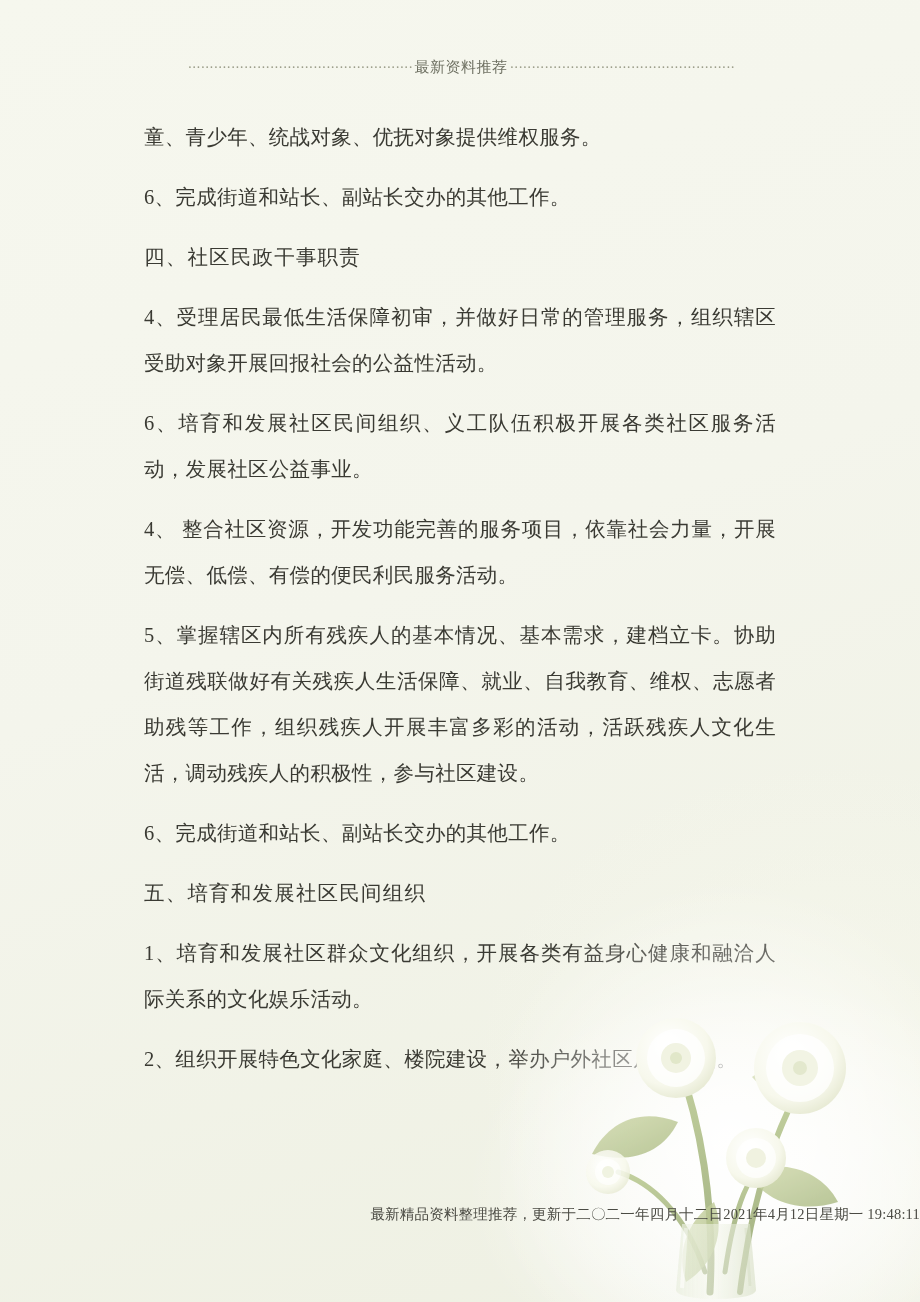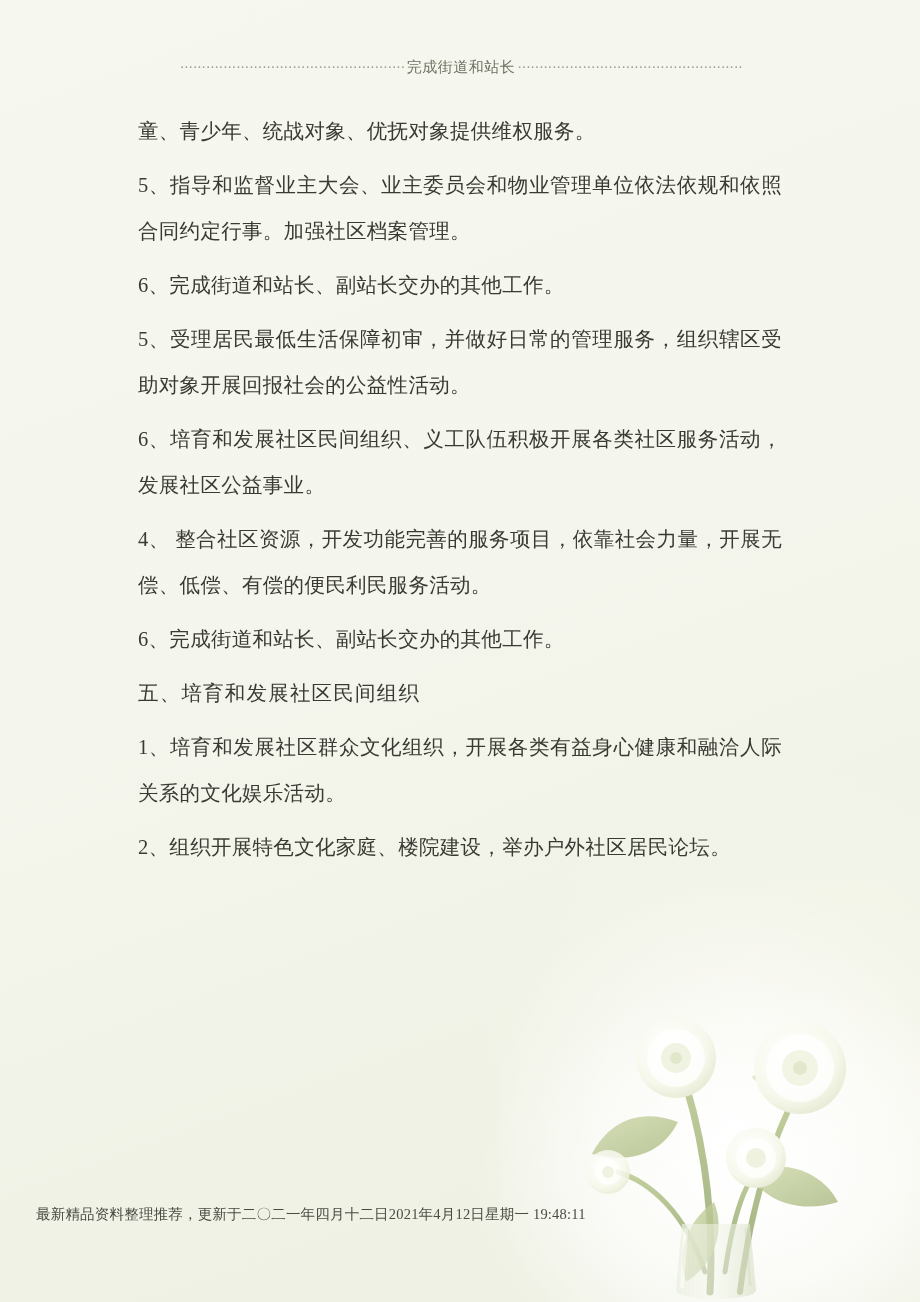--- a/index.html
+++ b/index.html
@@ -59,55 +59,56 @@
     left: 130px;
     width: 660px;
   }
   .para {
     color: #3a3a33;
     font-size: 20.5px;
     line-height: 46px;
     text-align: justify;
     text-justify: inter-ideograph;
     letter-spacing: 0.3px;
-    margin: 8px;
+    margin: 14px;
     white-space: pre-wrap;
     font-family: Liberation Serif, serif;
   }
   .para.heading {
     letter-spacing: 1.2px;
   }
   .footer {
     position: absolute;
     left: 12px;
     right: 0;
     bottom: 78px;
-    text-align: left;
+    text-align: right;
     color: #4b4b44;
     font-size: 14.5px;
     letter-spacing: 0.2px;
     padding-left: 24px;
   }
 </style>
 </head>
 <body>
 
 <div id="page">
 
   <div class="header-band">
-    <span class="dots">····················································</span><span class="header-title">完成街道和站长</span><span class="dots">····················································</span>
+    <span class="dots">····················································</span><span class="header-title">最新资料推荐</span><span class="dots">····················································</span>
   </div>
 
   <div class="content">
     <p class="para">童、青少年、统战对象、优抚对象提供维权服务。</p>
-    <p class="para">5、指导和监督业主大会、业主委员会和物业管理单位依法依规和依照合同约定行事。加强社区档案管理。</p>
     <p class="para">6、完成街道和站长、副站长交办的其他工作。</p>
-    <p class="para">5、受理居民最低生活保障初审，并做好日常的管理服务，组织辖区受助对象开展回报社会的公益性活动。</p>
+    <p class="para heading">四、社区民政干事职责</p>
+    <p class="para">4、受理居民最低生活保障初审，并做好日常的管理服务，组织辖区受助对象开展回报社会的公益性活动。</p>
     <p class="para">6、培育和发展社区民间组织、义工队伍积极开展各类社区服务活动，发展社区公益事业。</p>
     <p class="para">4、 整合社区资源，开发功能完善的服务项目，依靠社会力量，开展无偿、低偿、有偿的便民利民服务活动。</p>
+    <p class="para">5、掌握辖区内所有残疾人的基本情况、基本需求，建档立卡。协助街道残联做好有关残疾人生活保障、就业、自我教育、维权、志愿者助残等工作，组织残疾人开展丰富多彩的活动，活跃残疾人文化生活，调动残疾人的积极性，参与社区建设。</p>
     <p class="para">6、完成街道和站长、副站长交办的其他工作。</p>
     <p class="para heading">五、培育和发展社区民间组织</p>
     <p class="para">1、培育和发展社区群众文化组织，开展各类有益身心健康和融洽人际关系的文化娱乐活动。</p>
     <p class="para">2、组织开展特色文化家庭、楼院建设，举办户外社区居民论坛。</p>
   </div>
 
   <svg class="floral" viewBox="0 0 420 430" aria-hidden="true">
     <defs>
       <radialGradient id="glow" cx="55%" cy="62%" r="60%">
         <stop offset="0%" stop-color="#ffffff" stop-opacity="0.95"></stop>

